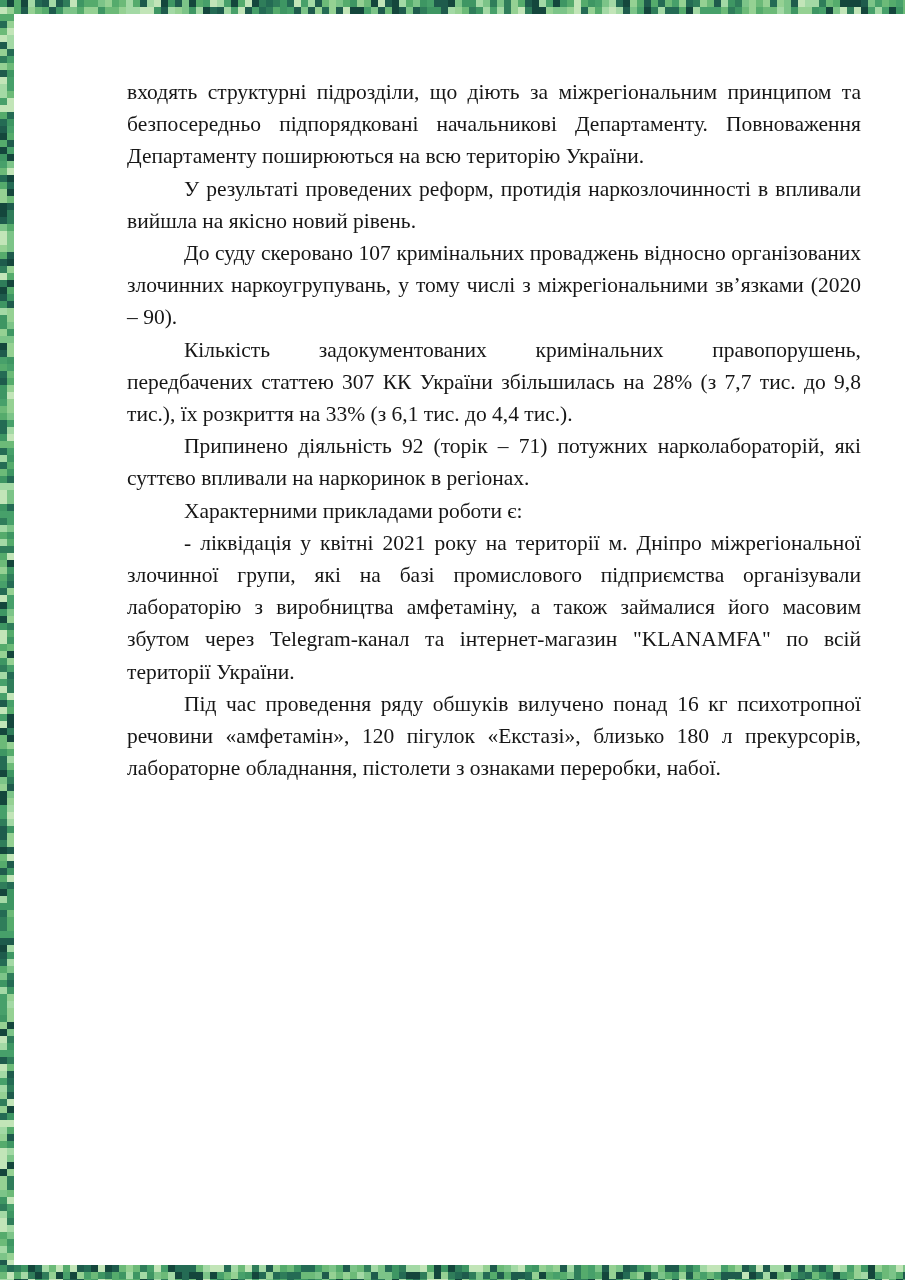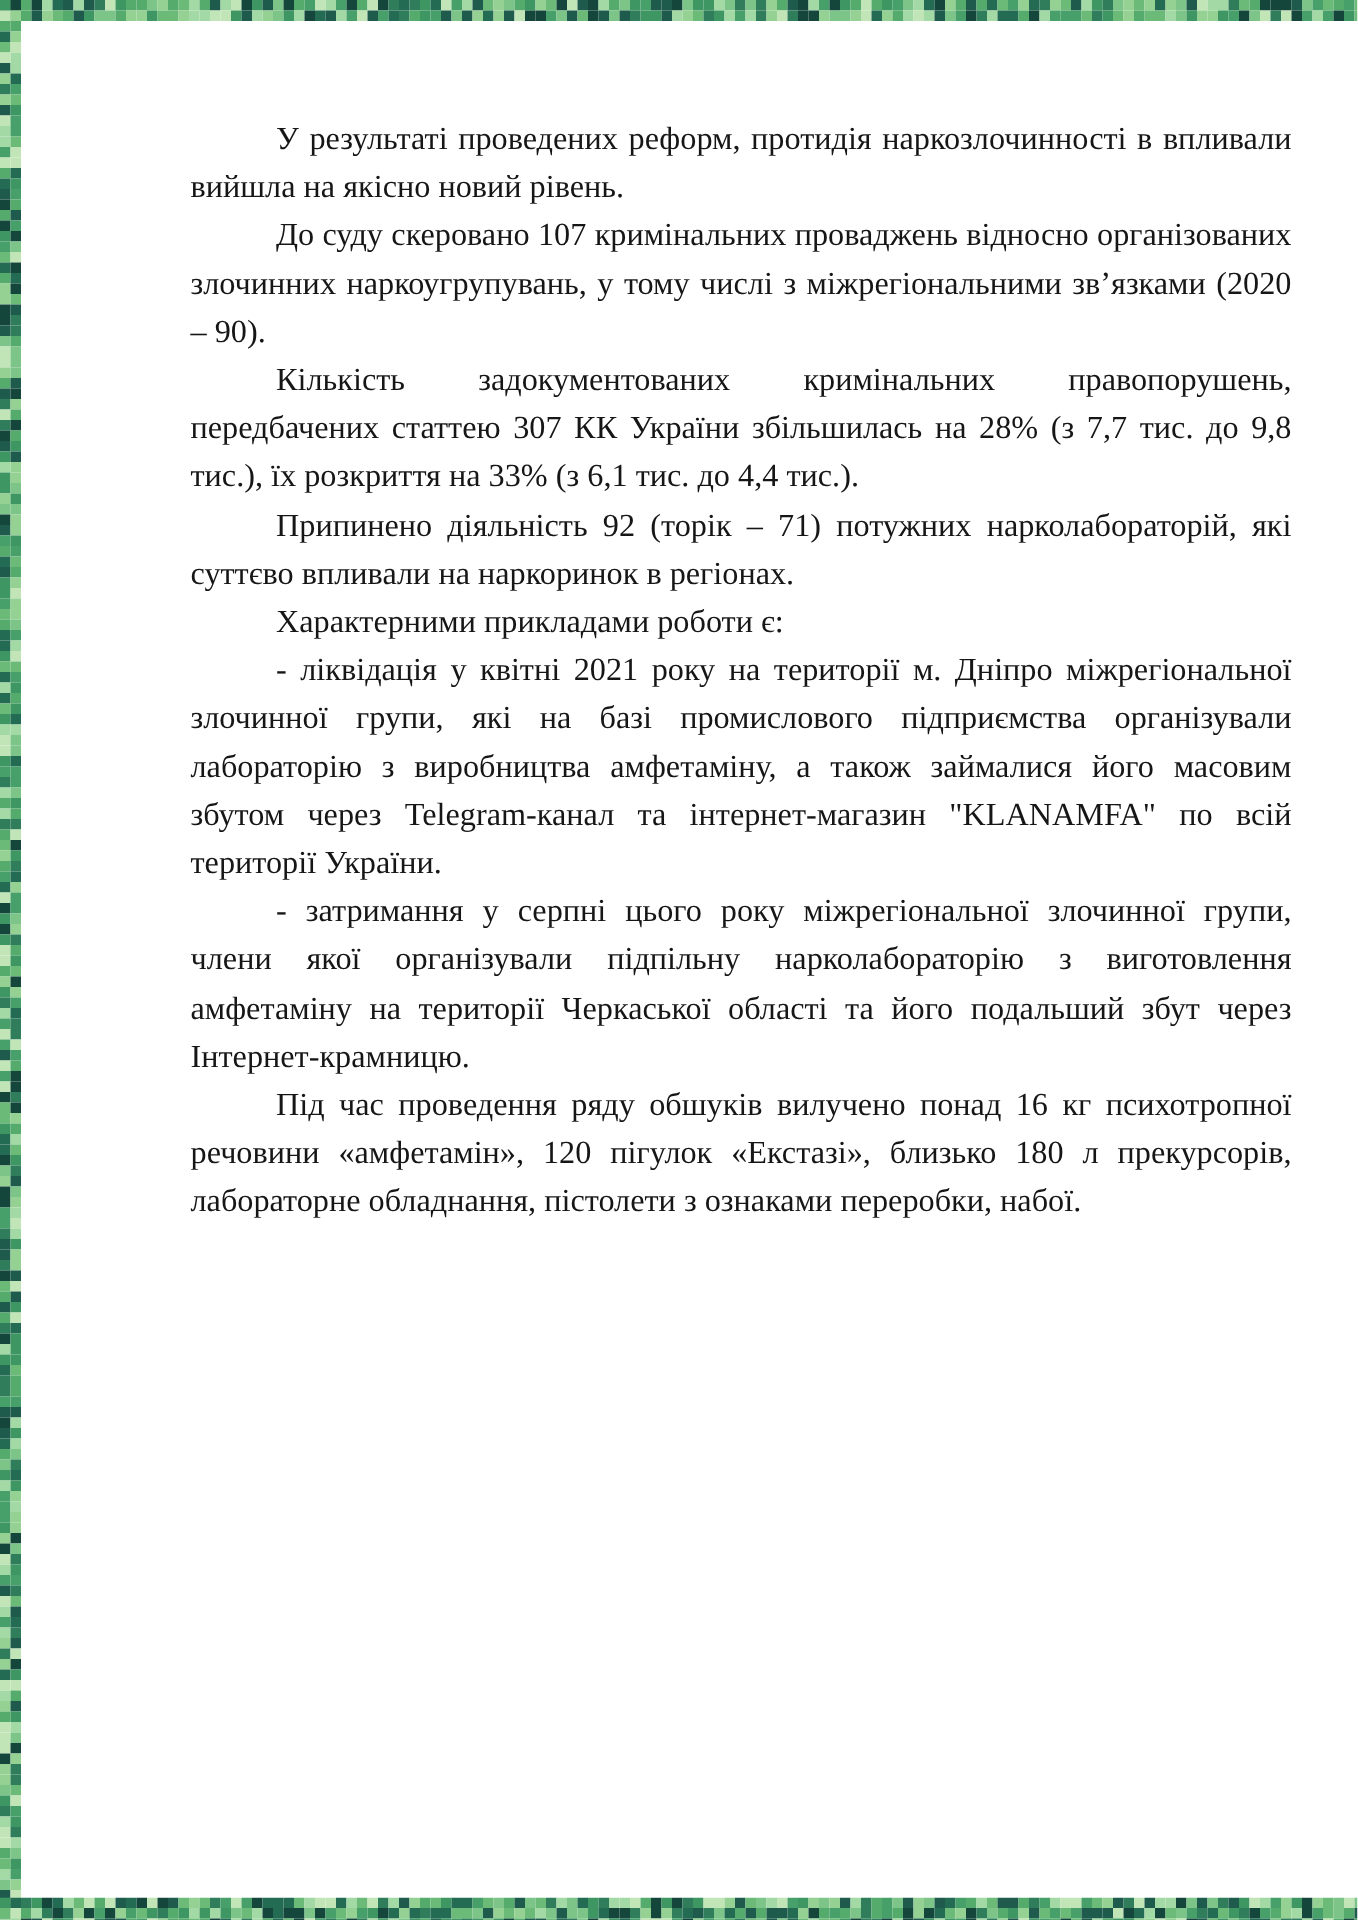--- a/index.html
+++ b/index.html
@@ -1065,23 +1065,23 @@
       <span style="position: absolute; left: 861px; top: 14px; width: 7px; height: 7px; background: rgb(47, 125, 90);"></span>
       <span style="position: absolute; left: 868px; top: 14px; width: 7px; height: 7px; background: rgb(163, 217, 165);"></span>
       <span style="position: absolute; left: 875px; top: 14px; width: 7px; height: 7px; background: rgb(36, 107, 84);"></span>
       <span style="position: absolute; left: 882px; top: 14px; width: 7px; height: 7px; background: rgb(194, 229, 184);"></span>
       <span style="position: absolute; left: 889px; top: 14px; width: 7px; height: 7px; background: rgb(85, 171, 108);"></span>
       <span style="position: absolute; left: 896px; top: 14px; width: 7px; height: 7px; background: rgb(20, 70, 60);"></span>
       <span style="position: absolute; left: 903px; top: 14px; width: 7px; height: 7px; background: rgb(71, 160, 106);"></span>
     </div>
 
   <main class="content">
+    <p class="para no-indent">входять структурні підрозділи, що діють за міжрегіональним принципом та безпосередньо підпорядковані начальникові Департаменту. Повноваження Департаменту поширюються на всю територію України.</p>
     <p class="para">У результаті проведених реформ, протидія наркозлочинності в впливали вийшла на якісно новий рівень.</p>
     <p class="para">До суду скеровано 107 кримінальних проваджень відносно організованих злочинних наркоугрупувань, у тому числі з міжрегіональними зв’язками (2020 – 90).</p>
     <p class="para">Кількість задокументованих кримінальних правопорушень, передбачених статтею 307 КК України збільшилась на 28% (з 7,7 тис. до 9,8 тис.), їх розкриття на 33% (з 6,1 тис. до 4,4 тис.).</p>
     <p class="para">Припинено діяльність 92 (торік – 71) потужних нарколабораторій, які суттєво впливали на наркоринок в регіонах.</p>
     <p class="para">Характерними прикладами роботи є:</p>
     <p class="para">- ліквідація у квітні 2021 року на території м. Дніпро міжрегіональної злочинної групи, які на базі промислового підприємства організували лабораторію з виробництва амфетаміну, а також займалися його масовим збутом через Telegram-канал та інтернет-магазин "KLANAMFA" по всій території України.</p>
-    <p class="para">- затримання у серпні цього року міжрегіональної злочинної групи, члени якої організували підпільну нарколабораторію з виготовлення амфетаміну на території Черкаської області та його подальший збут через Інтернет-крамницю.</p>
     <p class="para">Під час проведення ряду обшуків вилучено понад 16 кг психотропної речовини «амфетамін», 120 пігулок «Екстазі», близько 180 л прекурсорів, лабораторне обладнання, пістолети з ознаками переробки, набої.</p>
   </main>
 
 </div>
 
 </body></html>

